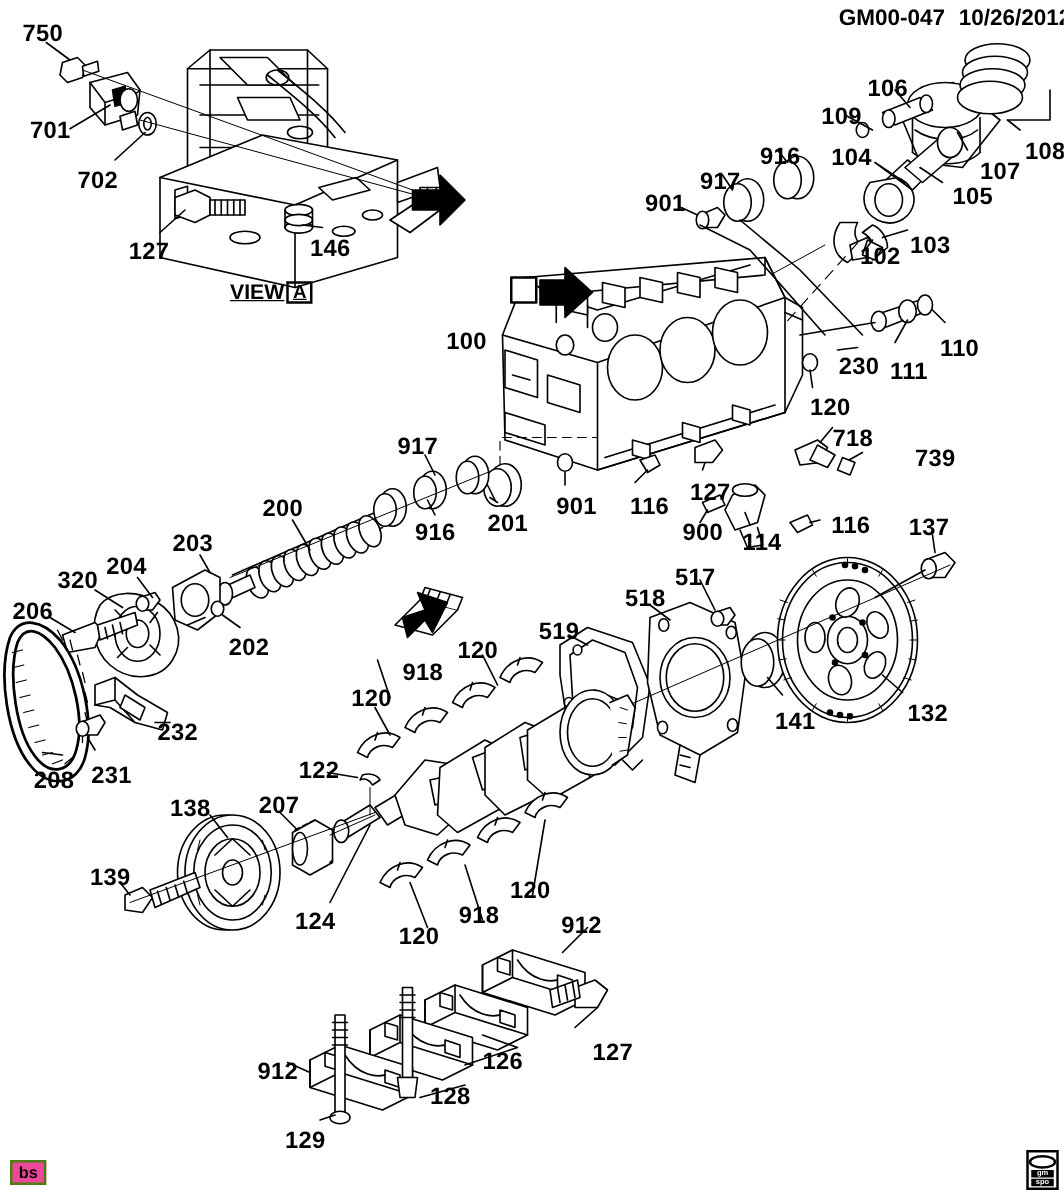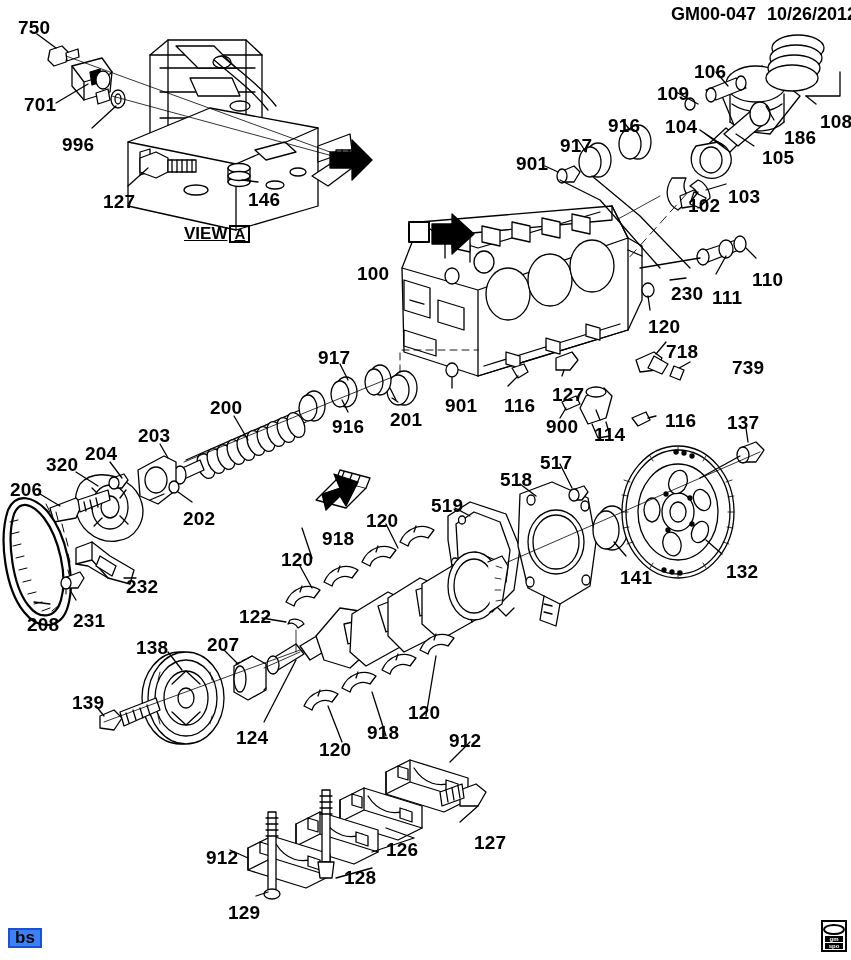--- a/index.html
+++ b/index.html
@@ -8,22 +8,22 @@
   #sheet{position:absolute;left:0;top:0;width:851px;height:960px;}
   #art{position:absolute;left:0;top:0;width:851px;height:960px;}
 
   .lbl{position:absolute;font-size:19px;font-weight:600;letter-spacing:.2px;
        line-height:1;white-space:nowrap;color:#000;}
   .hdr{position:absolute;font-size:18px;font-weight:600;white-space:nowrap;}
   .viewlbl{position:absolute;font-size:17px;font-weight:600;white-space:nowrap;
            display:flex;align-items:center;gap:2px;text-decoration:underline;}
   .boxA{border:2px solid #000;padding:0px 3px;font-size:15px;font-weight:700;
         line-height:14px;display:inline-block;}
-  .bs{position:absolute;border:2px solid #1d4ed8;font-size:17px;font-weight:600;
-      padding:1px 5px;line-height:14px;background:#3b82f6;}
+  .bs{position:absolute;border:2px solid #4d7c0f;font-size:13px;font-weight:600;
+      padding:1px 5px;line-height:14px;background:#ec4899;}
   .spo{position:absolute;width:26px;height:32px;border:2px solid #000;
        background:#fff;display:flex;flex-direction:column;align-items:center;
        justify-content:flex-start;padding-top:2px;box-sizing:border-box;}
   .spo .el{width:18px;height:7px;border:2px solid #000;border-radius:50%;background:#fff;}
   .spo .tx{font-size:6px;font-weight:700;line-height:6px;text-align:center;
            background:#000;color:#fff;width:18px;margin-top:1px;}
 </style>
 </head>
 <body>
 
@@ -507,28 +507,28 @@
         <path d="M372 868 L336 878"></path>
         <path d="M256 896 L268 892"></path>
         <path d="M470 742 L450 762"></path>
       </g>
 
     </g>
   </svg>
 
   <div class="lbl" style="left:18px;top:18px;">750</div>
   <div class="lbl" style="left:24px;top:95px;">701</div>
-  <div class="lbl" style="left:62px;top:135px;">996</div>
+  <div class="lbl" style="left:62px;top:135px;">702</div>
   <div class="lbl" style="left:103px;top:192px;">127</div>
   <div class="lbl" style="left:248px;top:190px;">146</div>
 
   <div class="lbl" style="left:694px;top:62px;">106</div>
   <div class="lbl" style="left:657px;top:84px;">109</div>
   <div class="lbl" style="left:665px;top:117px;">104</div>
-  <div class="lbl" style="left:784px;top:128px;">186</div>
+  <div class="lbl" style="left:784px;top:128px;">107</div>
   <div class="lbl" style="left:820px;top:112px;">108</div>
   <div class="lbl" style="left:762px;top:148px;">105</div>
   <div class="lbl" style="left:728px;top:187px;">103</div>
   <div class="lbl" style="left:688px;top:196px;">102</div>
 
   <div class="lbl" style="left:608px;top:116px;">916</div>
   <div class="lbl" style="left:560px;top:136px;">917</div>
   <div class="lbl" style="left:516px;top:154px;">901</div>
   <div class="lbl" style="left:357px;top:264px;">100</div>
 

